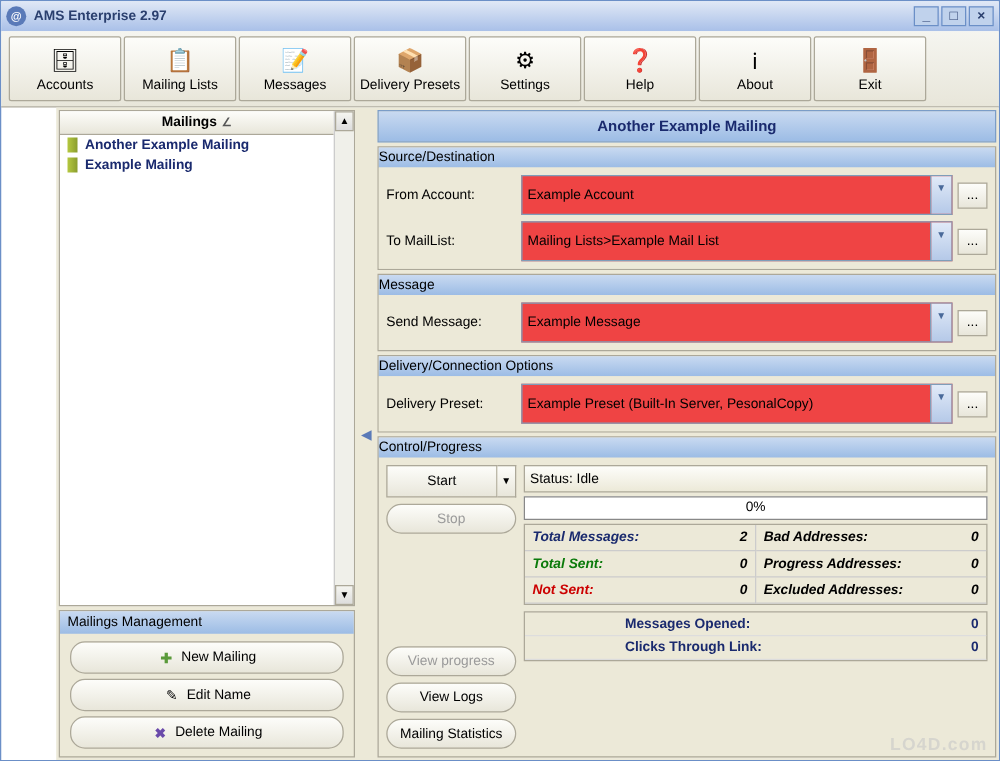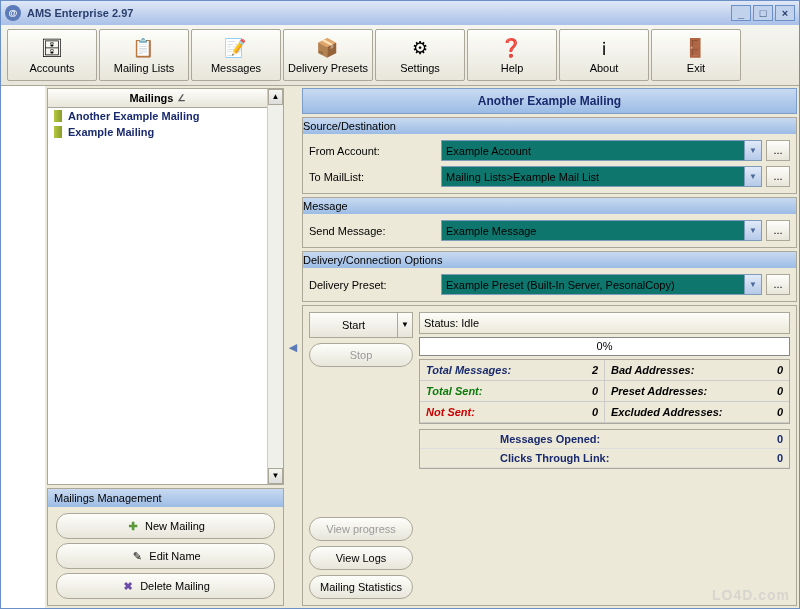--- a/index.html
+++ b/index.html
@@ -31,22 +31,22 @@
 .mgmt .panelbody { display: flex; flex-direction: column; gap: 4px; }
 .btn { background: linear-gradient(to bottom, #fdfdfa, #e8e6da); border: 1px solid #aca899; border-radius: 12px; padding: 5px; cursor: pointer; display: flex; align-items: center; justify-content: center; gap: 5px; }
 .btn.disabled{color:#9a9a9a;cursor:default;}
 .btn .bicon{width:14px;height:14px;display:flex;align-items:center;justify-content:center;}
 .mailingtitle { background: linear-gradient(to bottom, #c9daf1, #9cbce5); border: 1px solid #7b9dc7; padding: 5px; text-align: center; color: #1a2a6e; font-weight: bold; font-size: 12px; }
 .section { border: 1px solid #aca899; }
 .sectheader { background: linear-gradient(to bottom, #c9daf1, #9cbce5); padding: 2px 0; color: #000; font-size: 11px; }
 .sectbody { padding: 6px; background: #ece9d8; }
 .formrow { display: flex; align-items: center; margin-bottom: 5px; }
 .formrow:last-child{margin-bottom:0;}
-.formrow .lbl { width: 132px; color: #000; }
-.formrow .combo { flex: 1; height: 21px; background: #0f766e; border: 1px solid #7f9db9; display: flex; align-items: center; padding: 0 4px; position: relative; cursor:pointer;}
+.formrow .lbl { width: 108px; color: #000; }
+.formrow .combo { flex: 1; height: 32px; background: #ef4444; border: 1px solid #7f9db9; display: flex; align-items: center; padding: 0 4px; position: relative; cursor:pointer;}
 .formrow .combo .dd { position: absolute; right: 0; top: 0; width: 17px; height: 100%; background: linear-gradient(to bottom,#e1eaf8,#b5c9e8); border-left: 1px solid #7f9db9; text-align:center;line-height:19px;font-size:8px;color:#4a6a9a;}
 .formrow .dotbtn { width: 24px; height: 21px; margin-left: 4px; background: linear-gradient(to bottom, #fdfdfa, #e8e6da); border: 1px solid #aca899; text-align: center; line-height: 19px; cursor:pointer;}
 .ctrlbody { display: flex; gap: 6px; padding: 6px; }
 .ctrlcol { width: 104px; display: flex; flex-direction: column; gap: 5px; }
 .ctrlmain { flex: 1; display: flex; flex-direction: column; gap: 3px; }
 .splitbtn{display:flex;}
 .splitbtn .main{flex:1;background:linear-gradient(to bottom,#fdfdfa,#e8e6da);border:1px solid #aca899;padding:6px;text-align:center;cursor:pointer;}
 .splitbtn .drop{width:15px;background:linear-gradient(to bottom,#fdfdfa,#e8e6da);border:1px solid #aca899;border-left:none;text-align:center;font-size:8px;line-height:24px;cursor:pointer;}
 .statusrow{background:linear-gradient(to bottom,#fdfdfa,#ece9d8);border:1px solid #aca899;padding:4px;text-align:left;}
 .progress{height:19px;background:#fff;border:1px solid #888;text-align:center;line-height:17px;}
@@ -208,20 +208,21 @@
             <div class="combo">
               <span>Example Preset (Built-In Server, PesonalCopy)</span>
               <div class="dd">▼</div>
             </div>
             <div class="dotbtn">...</div>
           </div>
         </div>
       </div>
 
       <div class="section" style="flex:1;display:flex;flex-direction:column;">
+        <div class="sectheader">Control/Progress</div>
         <div class="ctrlbody" style="flex:1;">
           <div class="ctrlcol">
             <div class="splitbtn">
               <div class="main">Start</div>
               <div class="drop">▼</div>
             </div>
             <div class="btn disabled">
                 <span>Stop</span>
               </div>
             <div style="flex:1"></div>
@@ -248,21 +249,21 @@
                     <span class="statlbl">Bad Addresses:</span>
                     <span class="statval">0</span>
                   </div>
               </div>
               <div class="statrow">
                 <div class="statcell">
                     <span class="statlbl green">Total Sent:</span>
                     <span class="statval">0</span>
                   </div>
                 <div class="statcell">
-                    <span class="statlbl">Preset Addresses:</span>
+                    <span class="statlbl">Progress Addresses:</span>
                     <span class="statval">0</span>
                   </div>
               </div>
               <div class="statrow">
                 <div class="statcell">
                     <span class="statlbl red">Not Sent:</span>
                     <span class="statval">0</span>
                   </div>
                 <div class="statcell">
                     <span class="statlbl">Excluded Addresses:</span>

